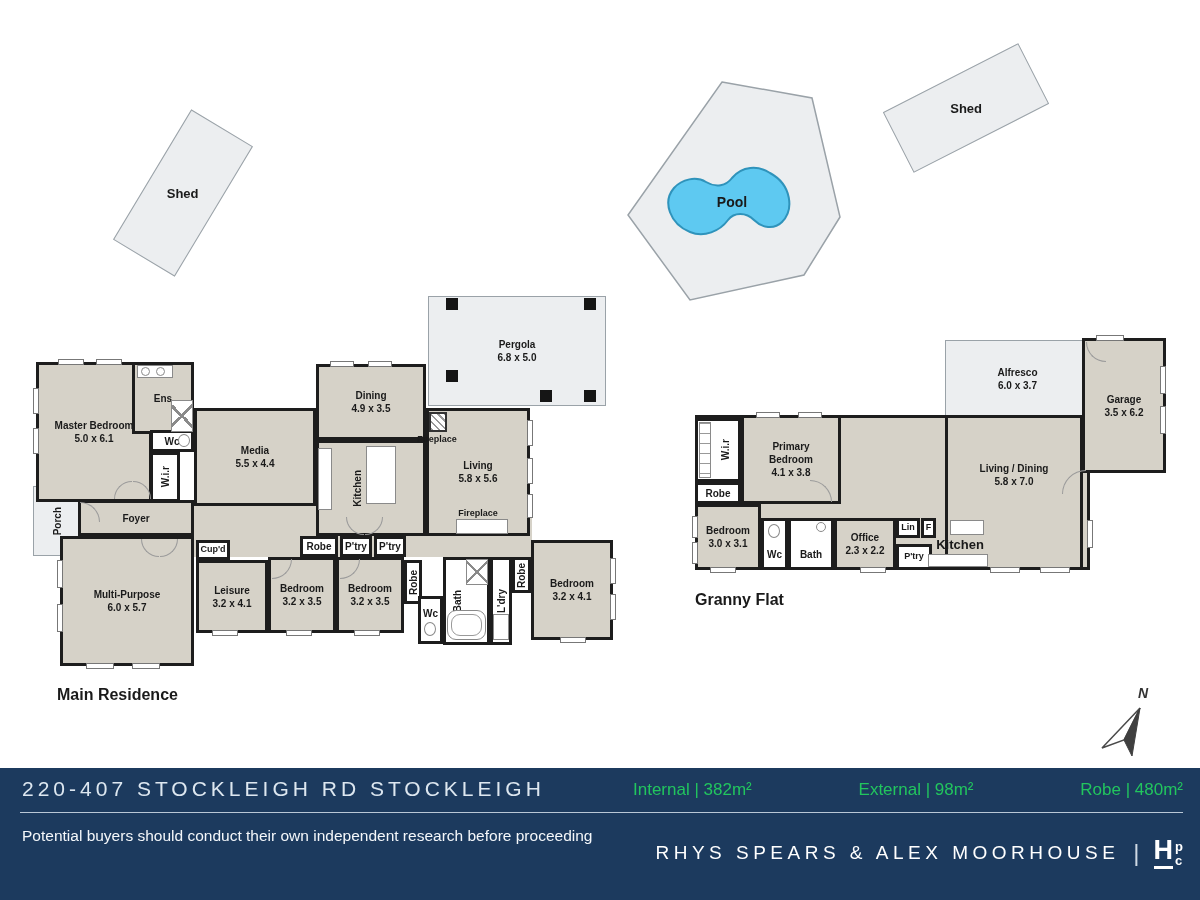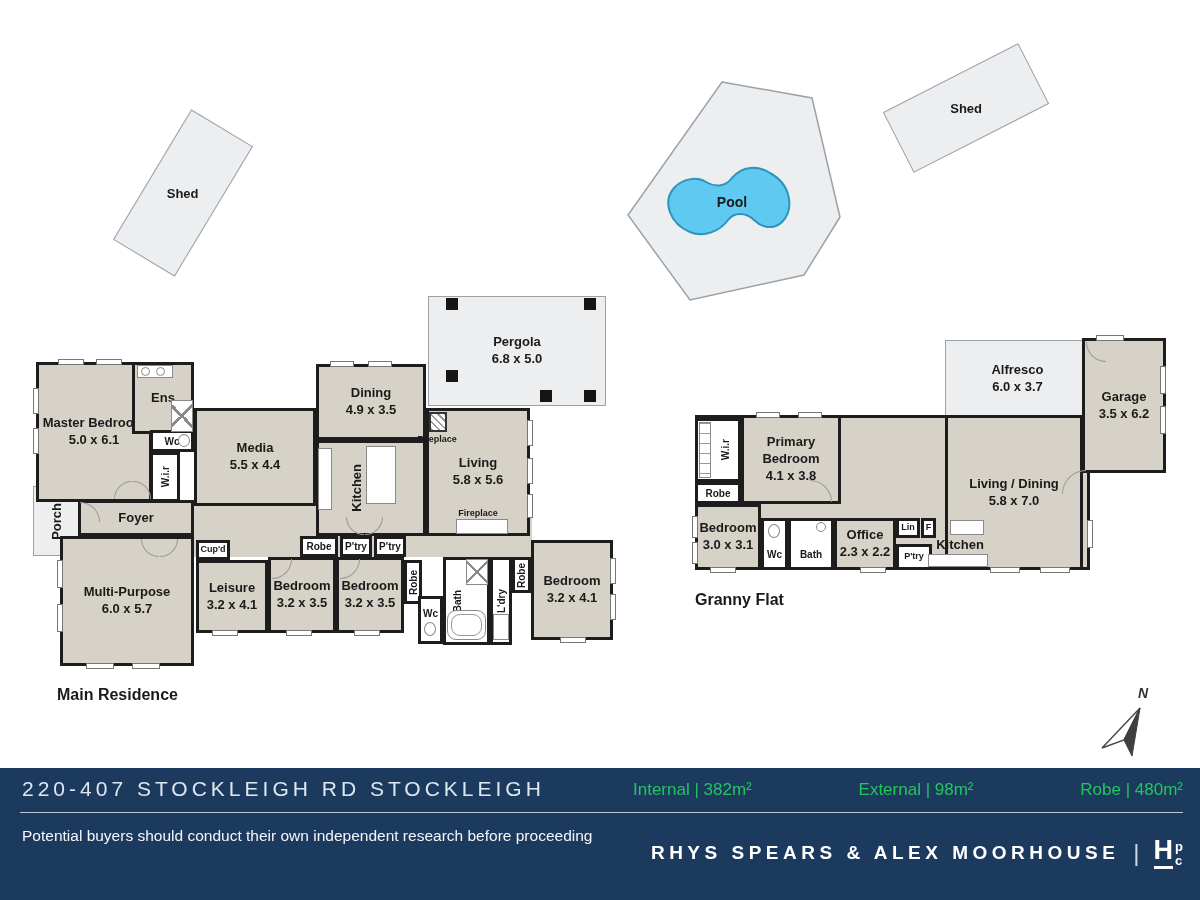--- a/index.html
+++ b/index.html
@@ -1,21 +1,21 @@
 <!DOCTYPE html>
 <html><head>
 <meta charset="utf-8">
 <style>
   html,body{margin:0;padding:0;background:#fff;}
   .page{position:relative;width:1200px;height:900px;background:#ffffff;overflow:hidden;
         font-family:"Liberation Sans",sans-serif;}
   
   .room{position:absolute;box-sizing:border-box;background:#d6d2c8;border:3px solid #1d1d1d;
         display:flex;flex-direction:column;align-items:center;justify-content:center;
-        color:#1a1a1a;font-weight:700;font-size:13px;line-height:1.3;text-align:center;z-index:2;}
+        color:#1a1a1a;font-weight:700;font-size:10px;line-height:1.3;text-align:center;z-index:2;}
   .svc{background:#ffffff;}
   .out{background:#eceef0;border:1.5px solid #9aa2a8;z-index:1;}
   .nb{border:none;z-index:1;}
   .small{font-size:10px;}
   .tiny{font-size:9px;}
   .vert{writing-mode:vertical-rl;transform:rotate(180deg);}
   .lbl{position:absolute;color:#1a1a1a;font-weight:700;z-index:4;text-align:center;}
   .sec{position:absolute;color:#1a1a1a;font-weight:700;font-size:16px;z-index:4;}
   .win{position:absolute;background:#fff;border:1px solid #777;box-sizing:border-box;z-index:3;}
   .post{position:absolute;width:12px;height:12px;background:#151515;z-index:3;}
@@ -36,21 +36,21 @@
   .shed{position:absolute;background:#eceef0;border:1.5px solid #9aa2a8;box-sizing:border-box;
         display:flex;align-items:center;justify-content:center;font-weight:700;font-size:13px;color:#1a1a1a;}
   
   .footer{position:absolute;left:0;top:768px;width:1200px;height:132px;background:#1c3a5e;color:#e8eef5;z-index:5;}
   .addr{position:absolute;left:22px;top:9px;font-size:21px;letter-spacing:4px;color:#dde7f0;font-weight:400;white-space:nowrap;}
   .metrics{position:absolute;left:633px;top:12px;width:550px;display:flex;justify-content:space-between;
            font-size:17px;color:#22c55e;}
   .fline{position:absolute;left:20px;top:44px;width:1163px;border-top:1.5px solid #b9c7d6;}
   .disc{position:absolute;left:22px;top:57px;font-size:15.5px;line-height:22px;color:#f4f7fa;}
   .agents{position:absolute;right:17px;top:70px;display:flex;align-items:center;gap:14px;}
-  .agents .nm{font-size:19px;font-weight:700;letter-spacing:4.5px;color:#ffffff;white-space:nowrap;}
+  .agents .nm{font-size:19px;font-weight:400;letter-spacing:4.5px;color:#ffffff;white-space:nowrap;}
   .agents .bar{font-size:24px;color:#cfd9e4;font-weight:400;}
   .logo{display:flex;align-items:flex-start;gap:2px;color:#fff;}
   .logo .h{font-size:27px;font-weight:800;line-height:0.95;border-bottom:3.5px solid #fff;padding-bottom:2px;}
   .logo .col{display:flex;flex-direction:column;font-size:13px;font-weight:800;line-height:1.05;margin-top:2px;}
 </style>
 </head>
 <body>
 
 <div class="page">
 
@@ -256,21 +256,21 @@
   <div class="room" style="left:741px;top:415px;width:100px;height:89px;padding:0 6px;">
     <span>Primary Bedroom</span>
     <span>4.1 x 3.8</span>
   </div>
 
   <div class="room out" style="left:841px;top:415px;width:104px;height:90px;background:#f1f2f4;">
     <span>Alfresco</span>
     <span>5.1 x 4.0</span>
   </div>
 
-  <div class="room" style="left:945px;top:415px;width:138px;height:155px;justify-content:flex-start;padding-top:58px;">
+  <div class="room" style="left:945px;top:415px;width:138px;height:155px;justify-content:flex-start;padding-top:44px;">
     <span>Living / Dining</span>
     <span>5.8 x 7.0</span>
   </div>
 
   <div class="room" style="left:695px;top:504px;width:66px;height:66px;">
     <span>Bedroom</span>
     <span>3.0 x 3.1</span>
   </div>
 
   <div class="room svc small" style="left:761px;top:518px;width:27px;height:52px;justify-content:flex-end;padding-bottom:6px;">

